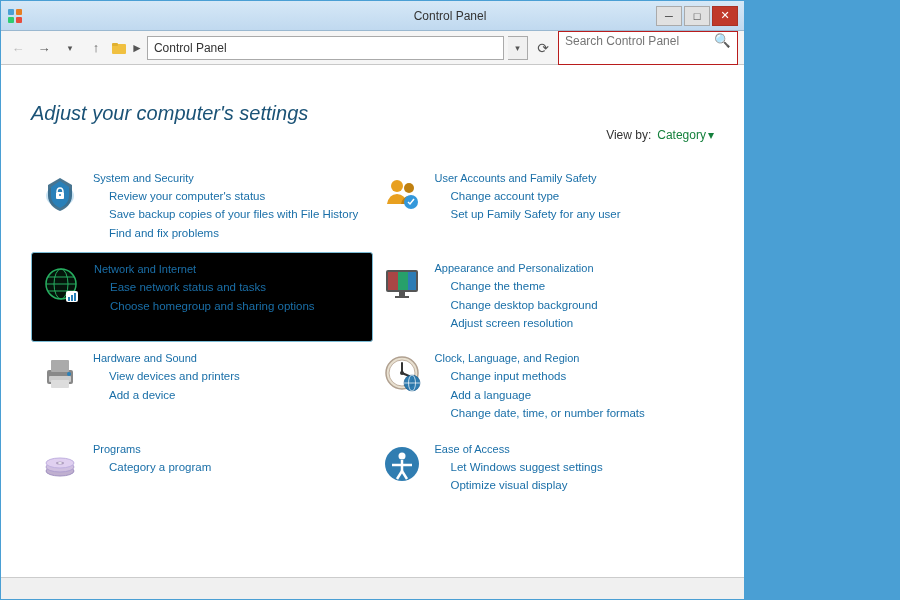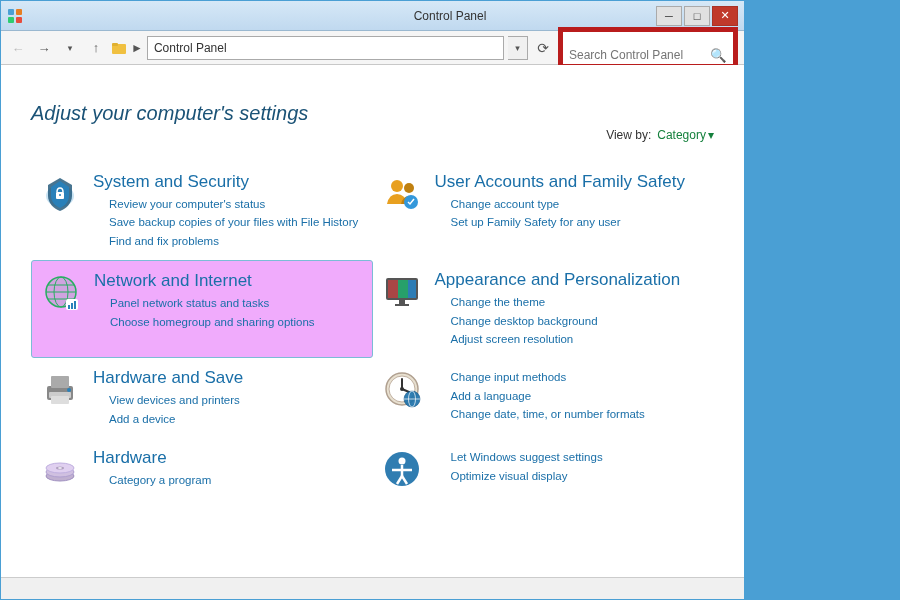--- a/index.html
+++ b/index.html
@@ -111,24 +111,24 @@
       height: 22px;
       background: none;
       border: none;
       cursor: pointer;
       color: #555;
       font-size: 13px;
     }
     .search-box {
       width: 180px;
       height: 24px;
-      border: 5px solid #b91c1c;
+      border: 1px solid #b91c1c;
       background: white;
       display: flex;
-      align-items: flex-start;
+      align-items: flex-end;
       padding: 16px 6px;
     }
     .search-box input {
       border: none;
       outline: none;
       font-size: 12px;
       color: #999;
       width: 100%;
       background: transparent;
     }
@@ -181,36 +181,36 @@
     }
     .category-item {
       display: flex;
       align-items: flex-start;
       padding: 10px 8px;
       gap: 12px;
       border-radius: 3px;
       cursor: pointer;
     }
     .category-item.highlighted {
-      background: #f0abfc;
+      background: #000000;
       border: 1px solid #7bbcd6;
     }
     .category-icon {
       width: 42px;
       height: 42px;
       flex-shrink: 0;
       display: flex;
       align-items: center;
       justify-content: center;
     }
     .category-text {
       flex: 1;
     }
     .category-title {
-      font-size: 17px;
+      font-size: 11px;
       color: #1a6fa8;
       font-weight: 400;
       margin-bottom: 3px;
       cursor: pointer;
     }
     .category-link {
       font-size: 11.5px;
       color: #1a6fa8;
       display: block;
       cursor: pointer;
@@ -342,21 +342,21 @@
             <line x1="8" y1="28" x2="34" y2="28" stroke="#27ae60" stroke-width="1"></line>
 
             <rect x="26" y="28" width="12" height="11" fill="white" rx="2"></rect>
             <rect x="28" y="34" width="2" height="4" fill="#2980b9"></rect>
             <rect x="31" y="32" width="2" height="6" fill="#2980b9"></rect>
             <rect x="34" y="30" width="2" height="8" fill="#2980b9"></rect>
           </svg>
         </div>
         <div class="category-text">
           <div class="category-title">Network and Internet</div>
-          <a class="category-link">Panel network status and tasks</a>
+          <a class="category-link">Ease network status and tasks</a>
           <a class="category-link">Choose homegroup and sharing options</a>
         </div>
       </div>
 
       <div class="category-item">
         <div class="category-icon">
           <svg width="42" height="42" viewBox="0 0 42 42">
 
             <rect x="5" y="8" width="32" height="22" fill="#555" rx="2"></rect>
             <rect x="7" y="10" width="28" height="18" fill="#1a3a5c"></rect>
@@ -382,21 +382,21 @@
           <svg width="42" height="42" viewBox="0 0 42 42">
 
             <rect x="8" y="18" width="26" height="14" fill="#888" rx="2"></rect>
             <rect x="10" y="24" width="22" height="6" fill="#ccc" rx="1"></rect>
             <rect x="12" y="8" width="18" height="12" fill="#aaa" rx="1"></rect>
             <rect x="12" y="28" width="18" height="8" fill="#ddd" rx="1"></rect>
             <circle cx="30" cy="22" r="2" fill="#2980b9"></circle>
           </svg>
         </div>
         <div class="category-text">
-          <div class="category-title">Hardware and Save</div>
+          <div class="category-title">Hardware and Sound</div>
           <a class="category-link">View devices and printers</a>
           <a class="category-link">Add a device</a>
         </div>
       </div>
 
       <div class="category-item">
         <div class="category-icon">
           <svg width="42" height="42" viewBox="0 0 42 42">
             <circle cx="21" cy="21" r="16" fill="#e8e0d0" stroke="#b0a090" stroke-width="1.5"></circle>
             <circle cx="21" cy="21" r="13" fill="white" stroke="#c0b0a0" stroke-width="1"></circle>
@@ -405,56 +405,58 @@
             <line x1="21" y1="21" x2="28" y2="24" stroke="#333" stroke-width="2" stroke-linecap="round"></line>
             <circle cx="21" cy="21" r="2" fill="#333"></circle>
 
             <circle cx="31" cy="31" r="8" fill="#1a6fa8" opacity="0.9"></circle>
             <circle cx="31" cy="31" r="8" fill="none" stroke="#0f4f80" stroke-width="0.5"></circle>
             <ellipse cx="31" cy="31" rx="3.5" ry="8" fill="none" stroke="white" stroke-width="0.7"></ellipse>
             <line x1="23" y1="31" x2="39" y2="31" stroke="white" stroke-width="0.7"></line>
           </svg>
         </div>
         <div class="category-text">
+          <div class="category-title">Clock, Language, and Region</div>
           <a class="category-link">Change input methods</a>
           <a class="category-link">Add a language</a>
           <a class="category-link">Change date, time, or number formats</a>
         </div>
       </div>
 
       <div class="category-item">
         <div class="category-icon">
           <svg width="42" height="42" viewBox="0 0 42 42">
 
             <ellipse cx="21" cy="28" rx="14" ry="5" fill="#c0b0d0" stroke="#a090c0" stroke-width="1"></ellipse>
             <ellipse cx="21" cy="24" rx="14" ry="5" fill="#d0c0e0" stroke="#b0a0d0" stroke-width="1"></ellipse>
             <ellipse cx="21" cy="20" rx="14" ry="5" fill="#e0d0f0" stroke="#c0b0e0" stroke-width="1"></ellipse>
             <ellipse cx="21" cy="20" rx="4" ry="1.5" fill="#b0a0c0"></ellipse>
             <ellipse cx="21" cy="20" rx="2" ry="0.8" fill="white"></ellipse>
           </svg>
         </div>
         <div class="category-text">
-          <div class="category-title">Hardware</div>
+          <div class="category-title">Programs</div>
           <a class="category-link">Category a program</a>
         </div>
       </div>
 
       <div class="category-item">
         <div class="category-icon">
           <svg width="42" height="42" viewBox="0 0 42 42">
             <circle cx="21" cy="21" r="17" fill="#1a6fa8" opacity="0.9"></circle>
 
             <circle cx="21" cy="13" r="3.5" fill="white"></circle>
             <line x1="21" y1="17" x2="21" y2="28" stroke="white" stroke-width="2.5"></line>
             <line x1="11" y1="22" x2="31" y2="22" stroke="white" stroke-width="2.5"></line>
             <line x1="21" y1="28" x2="16" y2="36" stroke="white" stroke-width="2.5"></line>
             <line x1="21" y1="28" x2="26" y2="36" stroke="white" stroke-width="2.5"></line>
           </svg>
         </div>
         <div class="category-text">
+          <div class="category-title">Ease of Access</div>
           <a class="category-link">Let Windows suggest settings</a>
           <a class="category-link">Optimize visual display</a>
         </div>
       </div>
 
     </div>
   </div>
 
   <div class="statusbar">
   </div>

